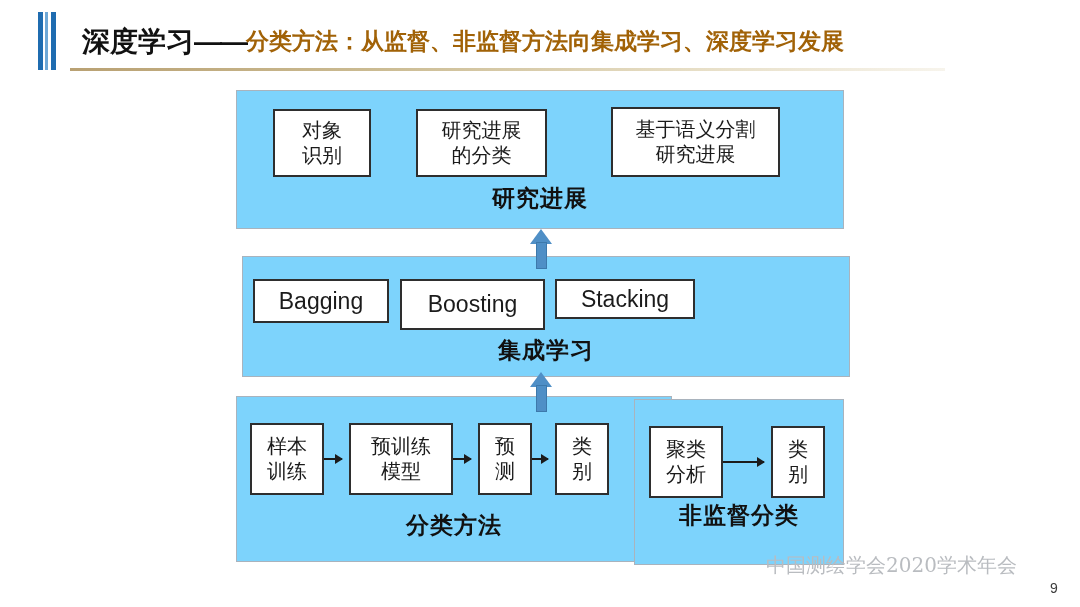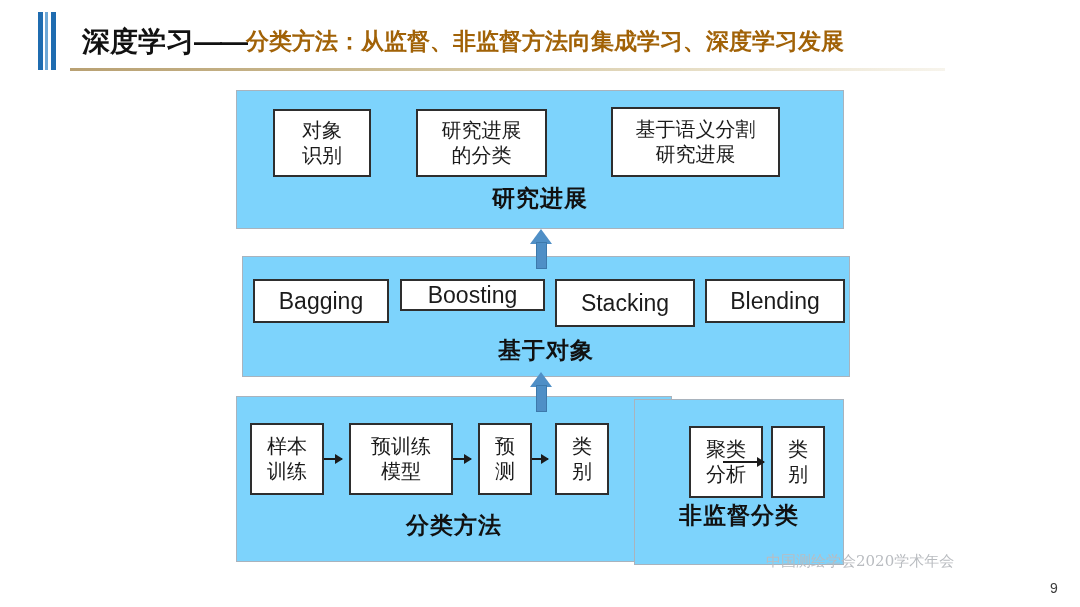--- a/index.html
+++ b/index.html
@@ -117,34 +117,34 @@
   #n-sem-cls   { left: 374px; top: 16px; width: 169px; height: 70px; }
   #label-deep  { top: 92px; }
 
   
   .node-en {
     font-size: 23px;
     font-family: "Liberation Sans", "DejaVu Sans", sans-serif;
     border-width: 2px;
   }
   #n-bagging  { left: 10px;  top: 22px; width: 136px; height: 44px; }
-  #n-boosting { left: 157px; top: 22px; width: 145px; height: 32px; }
-  #n-stacking { left: 312px; top: 22px; width: 140px; height: 48px; }
+  #n-boosting { left: 157px; top: 22px; width: 145px; height: 51px; }
+  #n-stacking { left: 312px; top: 22px; width: 140px; height: 40px; }
   #n-blending { left: 462px; top: 22px; width: 140px; height: 44px; }
   #label-ensemble { top: 78px; }
 
   
   #n-sample  { left: 13px;  top: 26px; width: 74px;  height: 72px; }
   #n-pretrain{ left: 112px; top: 26px; width: 104px; height: 72px; }
   #n-predict { left: 241px; top: 26px; width: 54px;  height: 72px; }
   #n-class-s { left: 318px; top: 26px; width: 54px;  height: 72px; }
   #label-sup { top: 113px; }
 
   
-  #n-cluster { left: 14px;  top: 26px; width: 74px;  height: 72px; margin-left: 40px; }
+  #n-cluster { left: 14px;  top: 26px; width: 74px;  height: 72px; }
   #n-class-u { left: 136px; top: 26px; width: 54px;  height: 72px; }
   #label-unsup { top: 100px; }
 
   
   .arrow-h {
     position: absolute;
     height: 2px;
     background: #1b1b1b;
   }
   .arrow-h::after {
@@ -188,21 +188,21 @@
     border-bottom: 15px solid #4f8fc6;
   }
   #arrow-up-1 { left: 530px; top: 229px; }
   #arrow-up-2 { left: 530px; top: 372px; }
 
   
   .watermark {
     position: absolute;
     left: 766px;
     top: 552px;
-    font-size: 15px;
+    font-size: 20px;
     color: #b9bcc0;
     white-space: nowrap;
     font-family: "DejaVu Serif", "Liberation Serif", serif;
   }
   .page-number {
     position: absolute;
     left: 1050px;
     top: 580px;
     font-size: 14px;
     color: #3c3c3c;
@@ -245,24 +245,21 @@
   <div class="group-box" id="group-ensemble">
     <div class="node node-en" id="n-bagging">
       <span>Bagging</span>
     </div>
     <div class="node node-en" id="n-boosting">
       <span>Boosting</span>
     </div>
     <div class="node node-en" id="n-stacking">
       <span>Stacking</span>
     </div>
-    <div class="node node-en" id="n-blending">
-      <span>Blending</span>
-    </div>
-    <div class="group-label" id="label-ensemble">基于对象</div>
+    <div class="group-label" id="label-ensemble">集成学习</div>
   </div>
 
   <div class="group-box" id="group-sup">
     <div class="node" id="n-sample">
       <span>样本
 训练</span>
     </div>
     <div class="arrow-h" id="a-s1"></div>
     <div class="node" id="n-pretrain">
       <span>预训练

